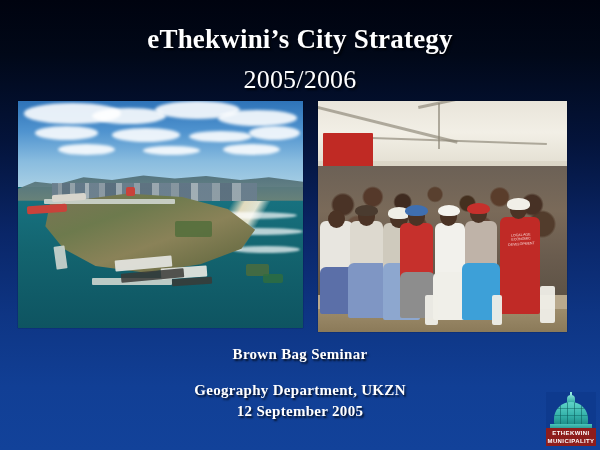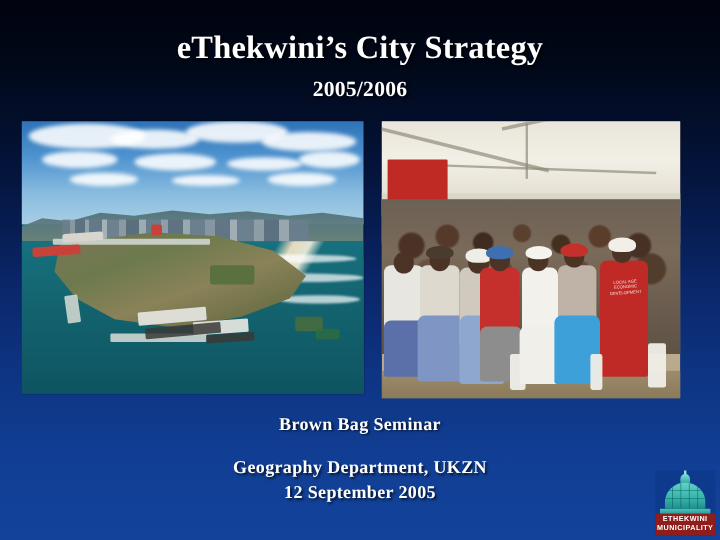--- a/index.html
+++ b/index.html
@@ -37,22 +37,22 @@
     color: #ffffff;
     font-size: 27px;
     font-weight: bold;
     letter-spacing: 0.2px;
     text-shadow: 2px 2px 2px rgba(0,0,0,0.75);
     font-family: Liberation Serif, serif;
   }
   .title-line2 {
     display: block;
     color: #ffffff;
-    font-size: 18px;
-    font-weight: bold;
+    font-size: 26px;
+    font-weight: normal;
     letter-spacing: 0.2px;
     margin-top: 6px;
     text-shadow: 2px 2px 2px rgba(0,0,0,0.75);
   }
 
   
   .photo {
     position: absolute;
     overflow: hidden;
     box-shadow: 0 0 1px rgba(0,0,0,0.6);

